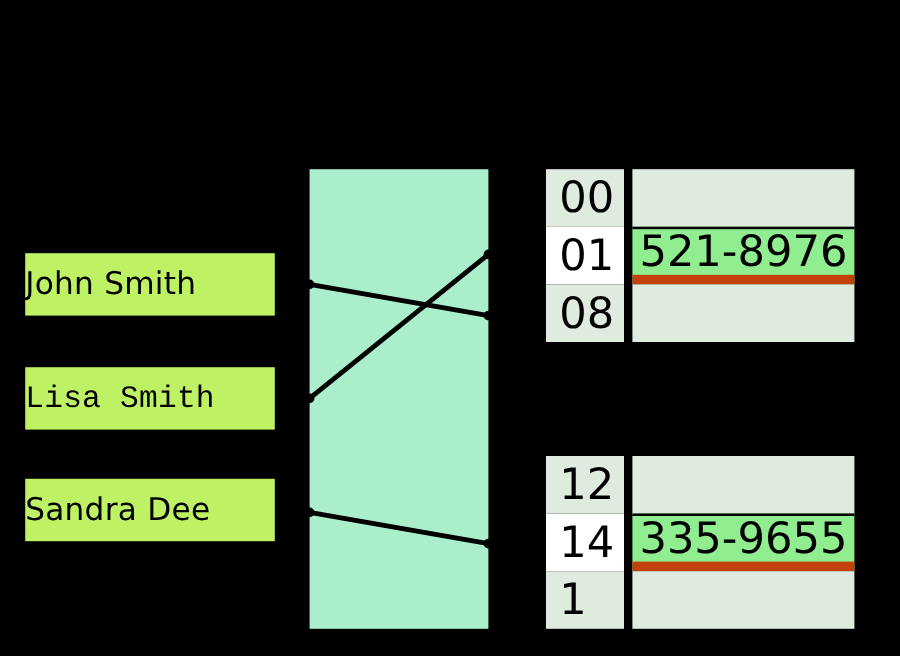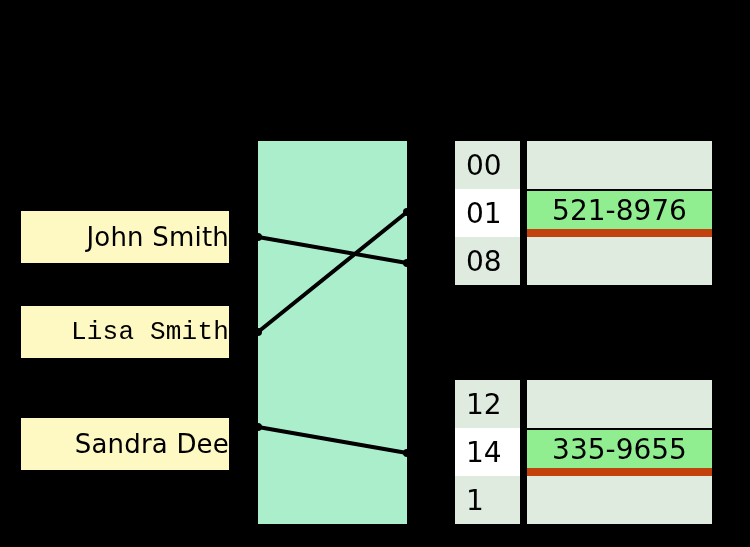--- a/index.html
+++ b/index.html
@@ -18,33 +18,33 @@
     background: #000000;
     overflow: hidden;
   }
 
   
   .key-box {
     position: absolute;
     left: 21px;
     width: 208px;
     height: 52px;
-    background: #fef9c3;
+    background: #bef264;
     display: flex;
     align-items: center;
-    justify-content: flex-end;
+    justify-content: flex-start;
     color: #000000;
     font-size: 26px;
     font-family: "DejaVu Sans", sans-serif;
     letter-spacing: 0.2px;
     box-sizing: border-box;
   }
   #key-john  { top: 211px; }
   #key-lisa  { top: 306px; font-family: Liberation Mono, monospace; }
-  #key-sandra{ top: 418px; padding-left: 40px; }
+  #key-sandra{ top: 399px; }
 
   
   #hash-box {
     position: absolute;
     left: 258px;
     top: 141px;
     width: 149px;
     height: 383px;
     background: #AAEECC;
   }
@@ -79,21 +79,21 @@
     width: 185px;
     margin-left: 7px;
   }
 
   .idx-cell, .val-cell {
     height: 48px;
     box-sizing: border-box;
     display: flex;
     align-items: center;
     color: #000000;
-    font-size: 28px;
+    font-size: 36px;
     font-family: "DejaVu Sans", sans-serif;
   }
   .idx-cell {
     justify-content: flex-start;
     padding-left: 11px;
     background: #E0EBE0;
   }
   .idx-cell.filled {
     background: #ffffff;
   }

